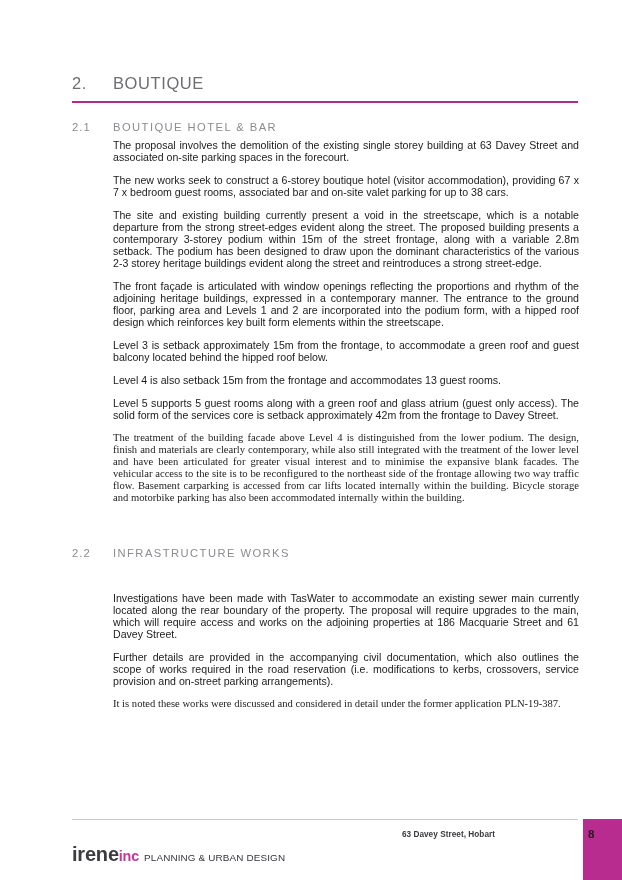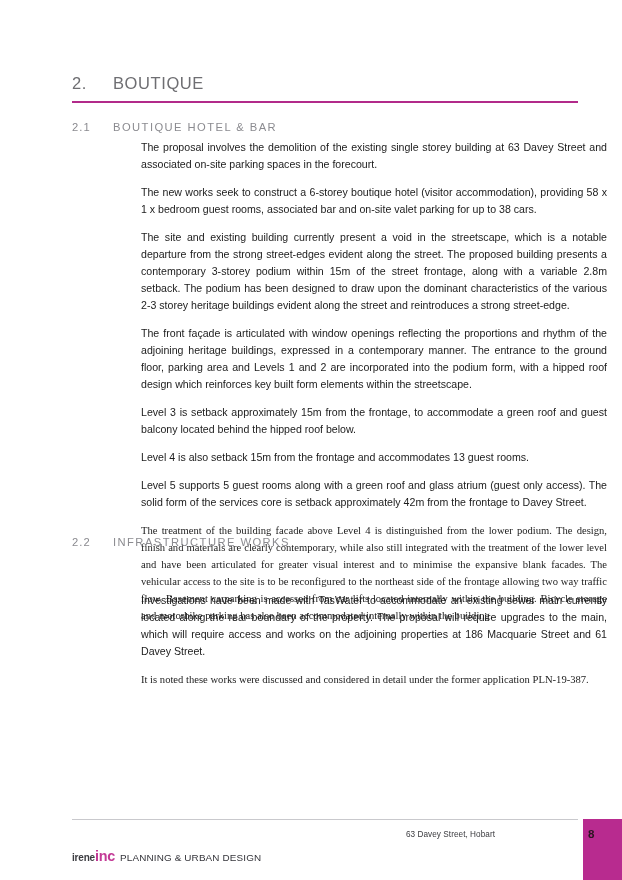--- a/index.html
+++ b/index.html
@@ -69,24 +69,23 @@
     letter-spacing: 1.1px;
   }
 
   
   .body-block {
     position: absolute;
     left: 113px;
     width: 466px;
     color: #1b1b1b;
     font-size: 10.6px;
-    line-height: 17px;
+    line-height: 12px;
     text-align: justify;
     text-justify: inter-word;
-    margin-left: 28px;
   }
   .body-block p {
     margin: 0 0 11px 0;
   }
   .body-block p:last-child {
     margin-bottom: 0;
     font-family: Liberation Serif, serif;
   }
 
   
@@ -107,21 +106,21 @@
   }
   .footer-logo {
     position: absolute;
     left: 0;
     top: 0;
     display: flex;
     align-items: baseline;
     white-space: nowrap;
   }
   .logo-irene {
-    font-size: 10px;
+    font-size: 20px;
     font-weight: 700;
     color: #3b3b40;
     letter-spacing: -0.2px;
   }
   .logo-inc {
     font-size: 14.4px;
     font-weight: 700;
     color: #c33a96;
     letter-spacing: -0.2px;
   }
@@ -134,20 +133,21 @@
     margin-top: 26px;
   }
   .footer-doc-ref {
     position: absolute;
     right: 83px;
     top: 4px;
     font-size: 8.2px;
     color: #3a3a3e;
     white-space: nowrap;
     letter-spacing: 0.05px;
+    font-weight: bold;
   }
 
   
   .page-number-block {
     position: absolute;
     left: 583px;
     top: 819px;
     width: 39px;
     height: 61px;
     background: #b82b8f;
@@ -174,36 +174,37 @@
 
   <div class="section-rule"></div>
 
   <div class="subsection-heading" style="top:121px;">
     <span class="num">2.1</span>
     <span>BOUTIQUE HOTEL &amp; BAR</span>
   </div>
 
   <div class="body-block" style="top:139px;">
     <p>The proposal involves the demolition of the existing single storey building at 63 Davey Street and associated on-site parking spaces in the forecourt.</p>
-    <p>The new works seek to construct a 6-storey boutique hotel (visitor accommodation), providing 58 x 1 x bedroom guest rooms, associated bar and on-site valet parking for up to 38 cars.</p>
+    <p>The new works seek to construct a 6-storey boutique hotel (visitor accommodation), providing 67 x 7 x bedroom guest rooms, associated bar and on-site valet parking for up to 38 cars.</p>
     <p>The site and existing building currently present a void in the streetscape, which is a notable departure from the strong street-edges evident along the street. The proposed building presents a contemporary 3-storey podium within 15m of the street frontage, along with a variable 2.8m setback. The podium has been designed to draw upon the dominant characteristics of the various 2-3 storey heritage buildings evident along the street and reintroduces a strong street-edge.</p>
     <p>The front façade is articulated with window openings reflecting the proportions and rhythm of the adjoining heritage buildings, expressed in a contemporary manner. The entrance to the ground floor, parking area and Levels 1 and 2 are incorporated into the podium form, with a hipped roof design which reinforces key built form elements within the streetscape.</p>
     <p>Level 3 is setback approximately 15m from the frontage, to accommodate a green roof and guest balcony located behind the hipped roof below.</p>
     <p>Level 4 is also setback 15m from the frontage and accommodates 13 guest rooms.</p>
     <p>Level 5 supports 5 guest rooms along with a green roof and glass atrium (guest only access). The solid form of the services core is setback approximately 42m from the frontage to Davey Street.</p>
     <p>The treatment of the building facade above Level 4 is distinguished from the lower podium. The design, finish and materials are clearly contemporary, while also still integrated with the treatment of the lower level and have been articulated for greater visual interest and to minimise the expansive blank facades. The vehicular access to the site is to be reconfigured to the northeast side of the frontage allowing two way traffic flow. Basement carparking is accessed from car lifts located internally within the building. Bicycle storage and motorbike parking has also been accommodated internally within the building.</p>
   </div>
 
-  <div class="subsection-heading" style="top:536px;">
+  <div class="subsection-heading" style="top:547px;">
     <span class="num">2.2</span>
     <span>INFRASTRUCTURE WORKS</span>
   </div>
 
   <div class="body-block" style="top:592px;">
     <p>Investigations have been made with TasWater to accommodate an existing sewer main currently located along the rear boundary of the property. The proposal will require upgrades to the main, which will require access and works on the adjoining properties at 186 Macquarie Street and 61 Davey Street.</p>
+    <p>Further details are provided in the accompanying civil documentation, which also outlines the scope of works required in the road reservation (i.e. modifications to kerbs, crossovers, service provision and on-street parking arrangements).</p>
     <p>It is noted these works were discussed and considered in detail under the former application PLN-19-387.</p>
   </div>
 
   <div class="footer-rule"></div>
 
   <div class="footer">
     <div class="footer-logo">
       <span class="logo-irene">irene</span>
         <span class="logo-inc">inc</span>
       <span class="logo-tagline">PLANNING &amp; URBAN DESIGN</span>

